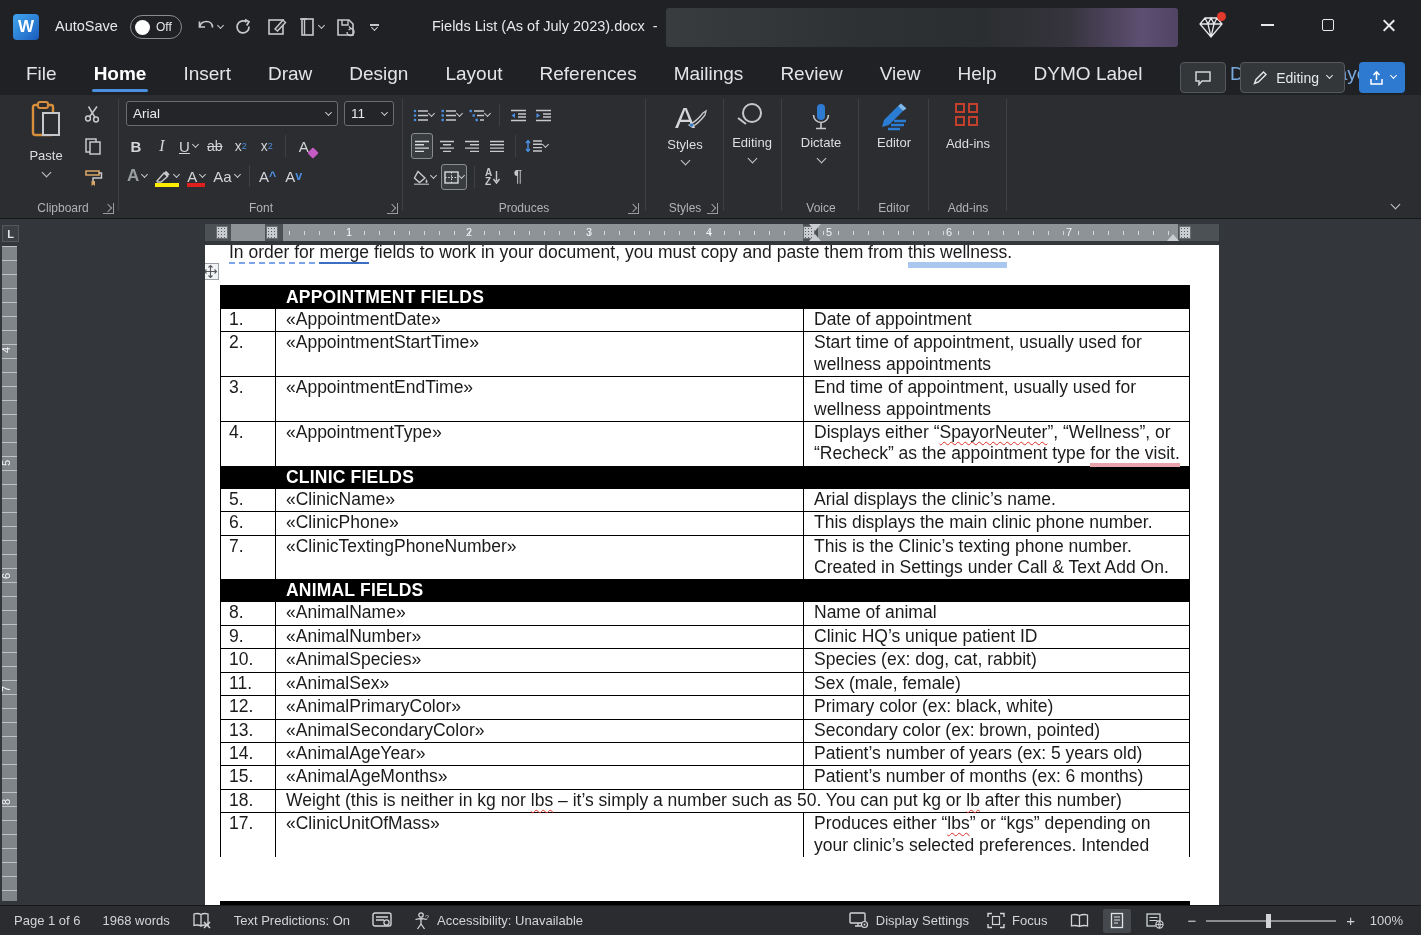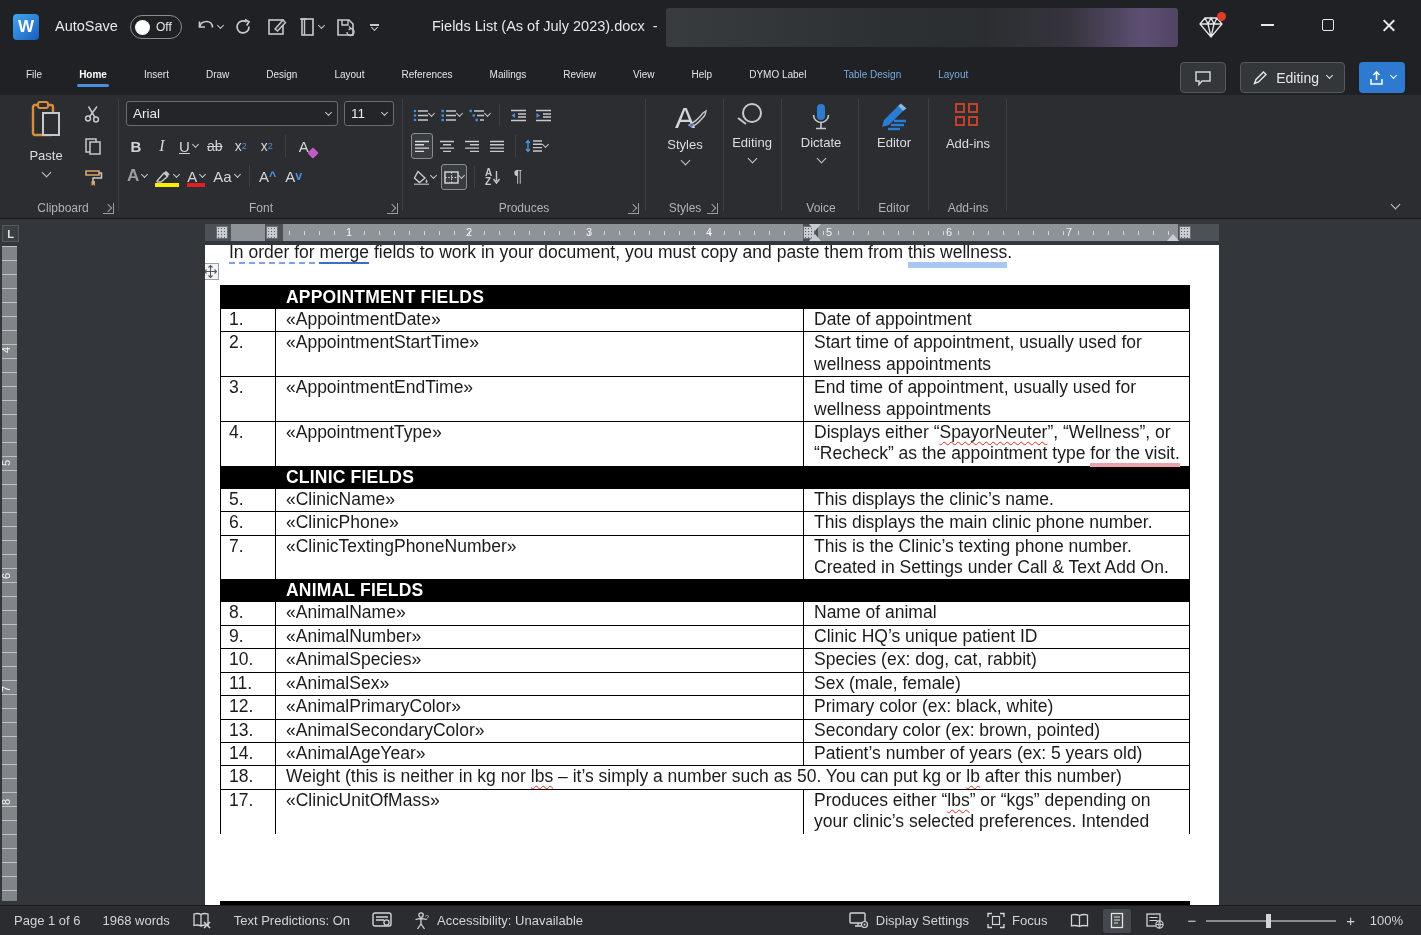--- a/index.html
+++ b/index.html
@@ -32,21 +32,21 @@
   .wb-min { left:1244px; } .wb-max { left:1305px; } .wb-close { left:1366px; }
   .wb-min i { width:13px; height:1.6px; background:#e6e8ea; display:block; }
   .wb-max i { width:12px; height:12px; border:1.6px solid #e6e8ea; border-radius:2px; display:block; }
   .wb-close i { position:relative; width:14px; height:14px; display:block; }
   .wb-close i::before,.wb-close i::after { content:""; position:absolute; left:6px; top:0; width:1.7px; height:15px; background:#e6e8ea; }
   .wb-close i::before { transform:rotate(45deg);} .wb-close i::after { transform:rotate(-45deg);}
 
   
   .tabrow { position:absolute; left:0; top:55px; width:100%; height:40px; background:#1f2124; display:flex; align-items:center; }
   .tabstrip { display:flex; align-items:center; padding-left:14px; }
-  .rtab { color:#e2e4e6; font-size:10px; padding:9px 12px 11px; margin-right:13px; position:relative; white-space:nowrap; cursor:default; }
+  .rtab { color:#e2e4e6; font-size:19px; padding:9px 12px 11px; margin-right:13px; position:relative; white-space:nowrap; cursor:default; }
   .rtab.active { font-weight:bold; color:#fff; }
   .rtab.active::after { content:""; position:absolute; left:10px; right:10px; bottom:4px; height:3px;
                         border-radius:2px; background:#4a8fe0; }
   .rtab.contextual { color:#7aa9de; }
   .tab-actions { position:absolute; right:16px; top:62px; display:flex; align-items:center; gap:14px; }
   .comment-btn { width:46px; height:31px; background:#34373a; border:1px solid #55585c; border-radius:4px;
                  display:flex; align-items:center; justify-content:center; }
   .editing-btn { height:31px; background:#34373a; border:1px solid #55585c; border-radius:4px; color:#e6e8ea;
                  font-size:14px; display:flex; align-items:center; gap:8px; padding:0 12px; }
   .share-btn { width:46px; height:31px; background:#2e7ad1; border-radius:4px; display:flex; align-items:center;
@@ -633,21 +633,21 @@
           </div>
           <div class="t-row">
             <div class="tc1">4.</div>
             <div class="tc2">«AppointmentType»</div>
             <div class="tc3"><span>Displays either “</span><span class="m-spell">SpayorNeuter</span><span>”, “Wellness”, or “Recheck” as the appointment type </span><span class="m-suggest">for the visit.</span></div>
           </div>
           <div class="t-head">CLINIC FIELDS</div>
           <div class="t-row">
             <div class="tc1">5.</div>
             <div class="tc2">«ClinicName»</div>
-            <div class="tc3"><span>This displays the clinic’s name.</span></div>
+            <div class="tc3"><span>Arial displays the clinic’s name.</span></div>
           </div>
           <div class="t-row">
             <div class="tc1">6.</div>
             <div class="tc2">«ClinicPhone»</div>
             <div class="tc3"><span>This displays the main clinic phone number.</span></div>
           </div>
           <div class="t-row">
             <div class="tc1">7.</div>
             <div class="tc2">«ClinicTextingPhoneNumber»</div>
             <div class="tc3"><span>This is the Clinic’s texting phone number. Created in Settings under Call &amp; Text Add On.</span></div>
@@ -680,20 +680,25 @@
           </div>
           <div class="t-row">
             <div class="tc1">13.</div>
             <div class="tc2">«AnimalSecondaryColor»</div>
             <div class="tc3"><span>Secondary color (ex: brown, pointed)</span></div>
           </div>
           <div class="t-row">
             <div class="tc1">14.</div>
             <div class="tc2">«AnimalAgeYear»</div>
             <div class="tc3"><span>Patient’s number of years (ex: 5 years old)</span></div>
+          </div>
+          <div class="t-row">
+            <div class="tc1">15.</div>
+            <div class="tc2">«AnimalAgeMonths»</div>
+            <div class="tc3"><span>Patient’s number of months (ex: 6 months)</span></div>
           </div>
           <div class="t-row">
             <div class="tc1">18.</div>
             <div class="tc3"><span>Weight (this is neither in kg nor </span><span class="m-spell">lbs</span><span> – it’s simply a number such as 50. You can put kg or </span><span class="m-spell">lb</span><span> after this number)</span></div>
           </div>
           <div class="t-row">
             <div class="tc1">17.</div>
             <div class="tc2">«ClinicUnitOfMass»</div>
             <div class="tc3"><span>Produces either “</span><span class="m-spell">lbs</span><span>” or “kgs” depending on your clinic’s selected preferences. Intended</span></div>
           </div>

